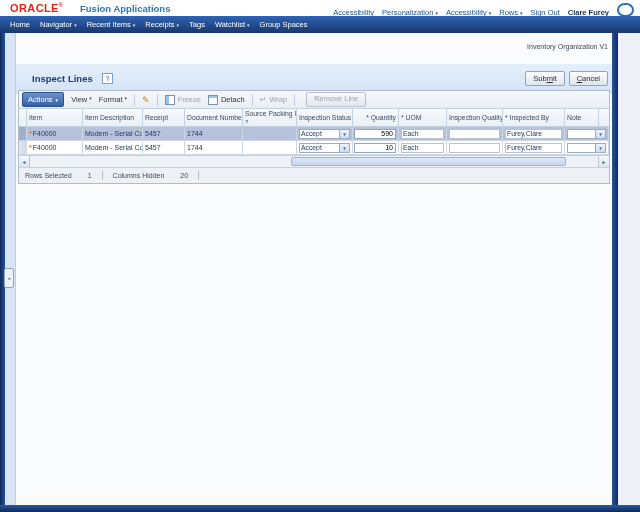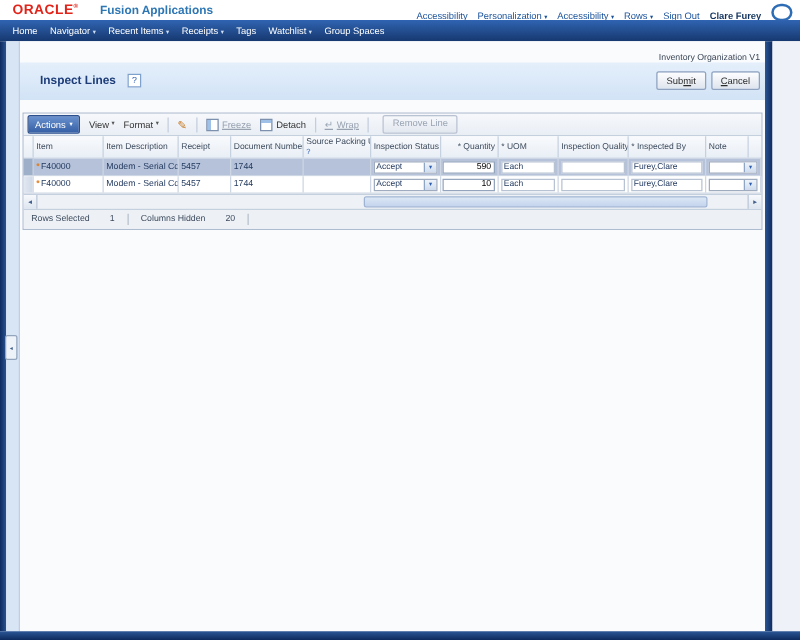--- a/index.html
+++ b/index.html
@@ -44,42 +44,42 @@
   .edge-r{position:absolute;left:612px;top:33px;width:6px;height:472px;background:linear-gradient(90deg,#2a5494,#0d2a5e);}
   .outer-r{position:absolute;left:618px;top:33px;width:22px;height:472px;background:#eef2f8;}
   .edge-b{position:absolute;left:0;top:505px;width:640px;height:7px;background:linear-gradient(#2c5796,#0d2a5e);}
   .content-bg{position:absolute;left:16px;top:33px;width:596px;height:472px;background:#fafbfd;}
 
   .crumb-row{position:absolute;left:16px;top:33px;width:596px;height:17px;
              background:linear-gradient(#eef5fd,#dfecfa);border-bottom:1px solid #c3d6ee;}
   .crumb{position:absolute;left:7px;top:3px;font-size:9px;font-weight:bold;color:#1d3c78;}
   .context{position:absolute;right:32px;top:43px;font-size:7px;color:#3a4757;}
 
-  .panel-head{position:absolute;left:16px;top:50px;width:596px;height:30px;
+  .panel-head{position:absolute;left:16px;top:64px;width:596px;height:30px;
               background:linear-gradient(#e4effb,#d2e3f6);}
   .page-title{position:absolute;left:16px;top:9px;font-size:9.5px;font-weight:bold;color:#1d3c78;}
   .help-icon{position:absolute;left:86px;top:9px;width:9px;height:9px;background:#fff;border:1px solid #7ea0cc;color:#2a5db0;font-size:7px;line-height:9px;text-align:center;}
   .head-btns{position:absolute;right:4px;top:7px;display:flex;gap:4px;}
   .btn{height:15px;padding:0 7px;font-size:7.5px;color:#2b2b2b;background:linear-gradient(#fdfdfe,#dfe5ee);
        border:1px solid #8fa2c0;border-radius:2px;line-height:13px;}
   .acckey{text-decoration:underline;}
 
   
   .grid{position:absolute;left:18px;top:90px;width:590px;border:1px solid #aebcd0;background:#fff;}
   .gtoolbar{height:17px;display:flex;align-items:center;background:linear-gradient(#f6f8fb,#e9eef5);
             border-bottom:1px solid #c5d0df;padding-left:3px;gap:7px;white-space:nowrap;}
   .actions-btn{height:13px;display:flex;align-items:center;gap:3px;padding:0 5px;border:1px solid #2c4f8e;border-radius:2px;
                background:linear-gradient(#6a92cf,#3660a6);color:#fff;font-size:7.5px;}
   .actions-btn .dd{font-size:5px;color:#fff;}
   .menu{display:flex;align-items:flex-start;gap:2px;font-size:7.5px;color:#333;}
   .menu .dd{font-size:5px;color:#555;}
   .tsep{width:1px;height:12px;background:#c3cedd;}
   .pencil{font-size:9px;color:#c77b28;}
   .titem{display:flex;align-items:center;gap:3px;font-size:7.5px;color:#333;}
-  .titem.dis{color:#98a2b1;text-decoration:underline;}
+  .titem.dis{color:#98a2b1;}
   .freeze-ic{width:8px;height:8px;border:1px solid #7d90ad;background:linear-gradient(90deg,#9fc1e8 40%,#fff 40%);}
   .detach-ic{width:8px;height:8px;border:1px solid #7d90ad;background:linear-gradient(#9fc1e8 30%,#fff 30%);}
   .wrap-ic{font-size:8px;color:#9aa6b5;line-height:8px;}
   .rm-btn{height:13px;padding:0 7px;border:1px solid #b9c2d2;border-radius:2px;background:linear-gradient(#f6f8fb,#e3e8f0);
           color:#9aa4b4;font-size:7.5px;line-height:12px;margin-left:4px;}
 
   .ghead{display:flex;height:17px;background:linear-gradient(#f8fafc,#e9eff6);font-size:6.8px;color:#3c4a5c;border-bottom:1px solid #c6d1e0;}
   .c{box-sizing:border-box;border-right:1px solid #c6d1e0;padding:0 2px;display:flex;align-items:center;overflow:hidden;white-space:nowrap;}
   .ghead .c{font-weight:normal;}
   .w-rh{width:8px;padding:0;}

